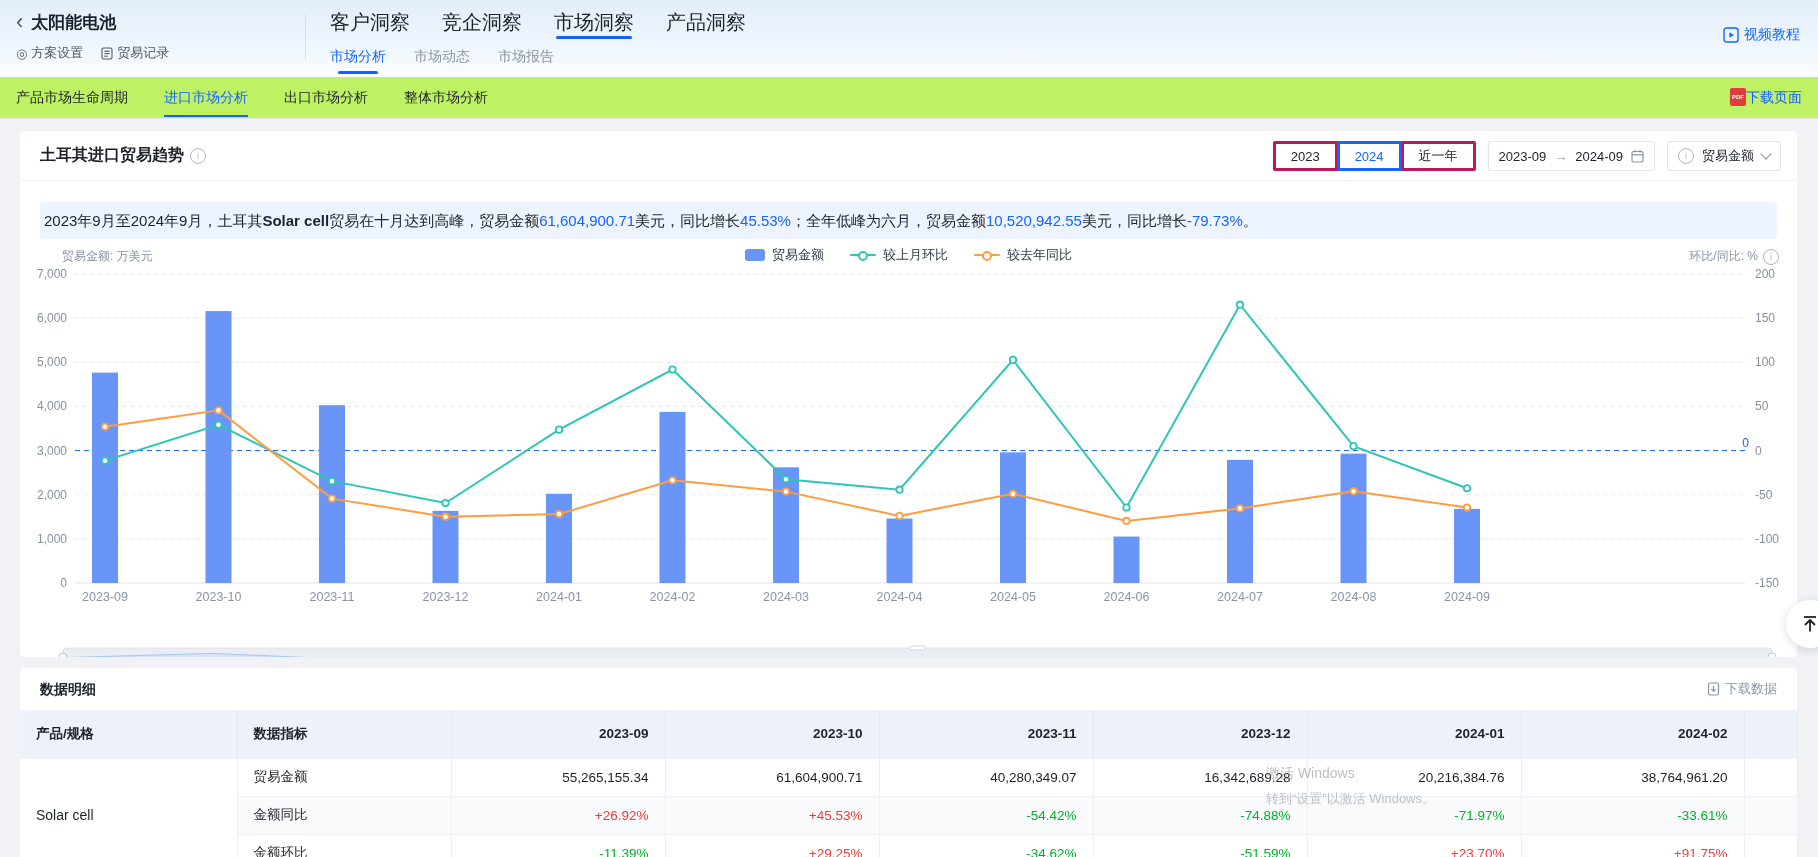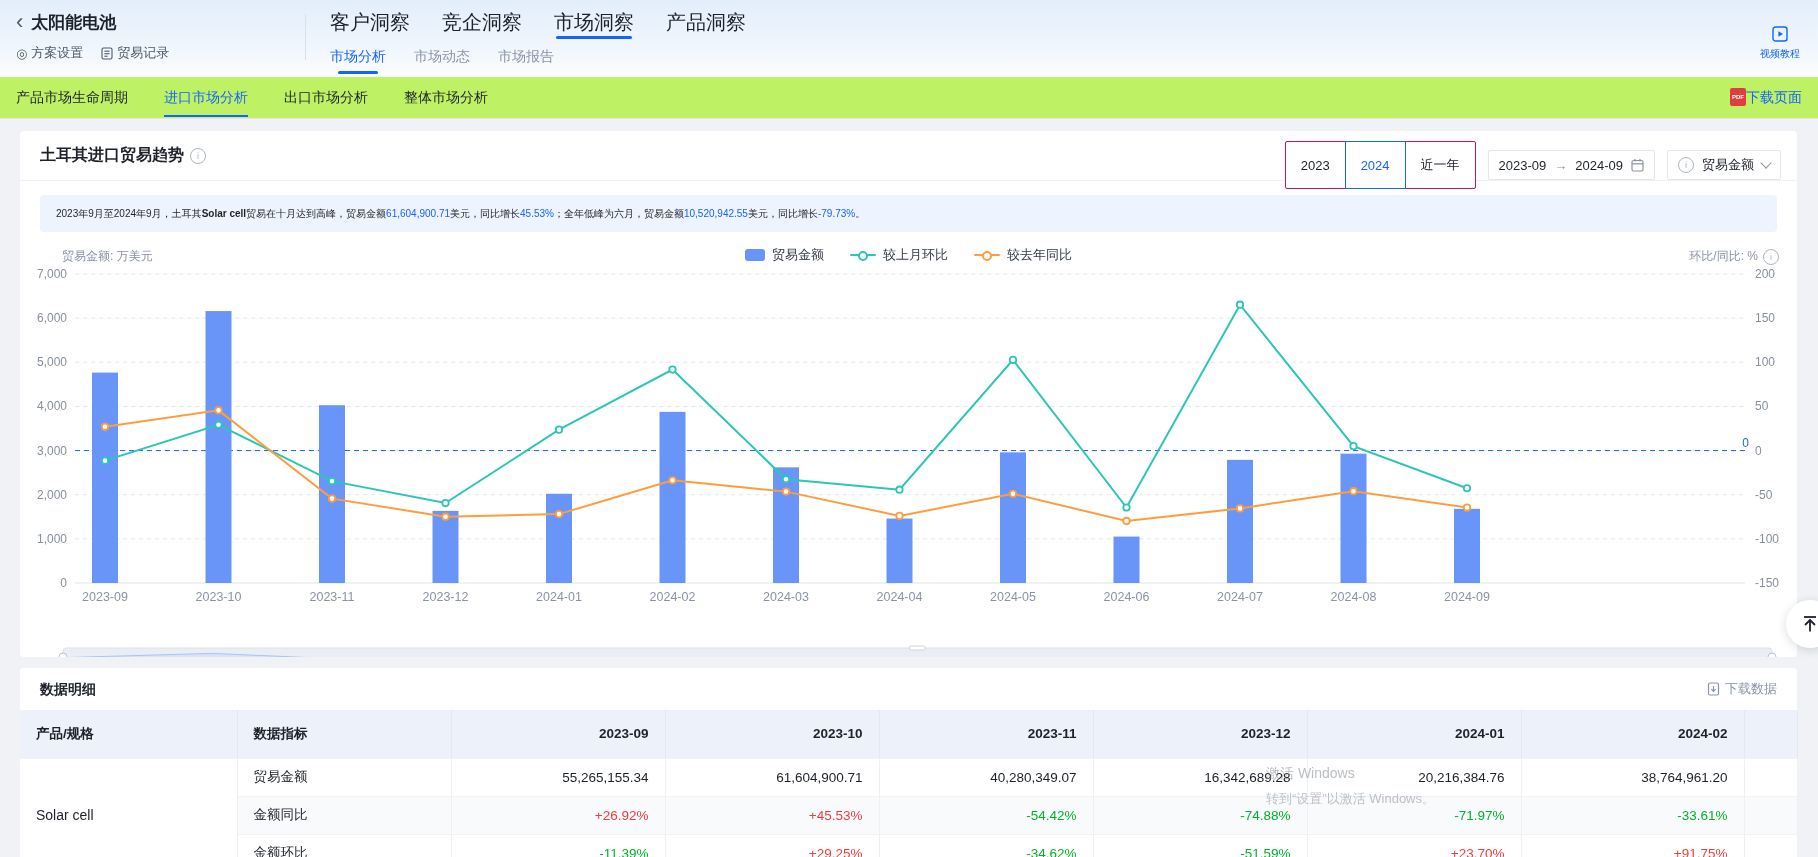--- a/index.html
+++ b/index.html
@@ -18,52 +18,52 @@
   .vdiv{position:absolute;left:305px;top:14px;width:1px;height:46px;background:#d9e0ea;}
   .main-tabs{position:absolute;left:330px;top:8px;display:flex;gap:32px;}
   .mtab{position:relative;font-size:20px;color:#1d2129;line-height:28px;cursor:pointer;}
   .mtab.active{font-weight:400;}
   .mtab.active::after{content:'';position:absolute;left:2px;right:2px;bottom:-3px;height:3px;border-radius:2px;background:#1664ff;}
   .sub-tabs{position:absolute;left:330px;top:44px;display:flex;gap:28px;}
   .stab{position:relative;font-size:14px;color:#8a93a6;line-height:24px;cursor:pointer;}
   .stab.active{color:#1664ff;}
   .stab.active::after{content:'';position:absolute;left:8px;right:8px;bottom:-6px;height:3px;border-radius:2px;background:#1664ff;}
   .video-link{position:absolute;right:18px;top:26px;display:flex;align-items:center;gap:5px;
-    color:#1664ff;font-size:10px;cursor:pointer;flex-direction:column;}
+    color:#1664ff;font-size:14px;cursor:pointer;}
   
   .nav-row{position:absolute;left:0;top:77px;width:1818px;height:41px;background:#bef264;border-bottom:1px solid #e5e6eb;}
   .nav-tabs{position:absolute;left:16px;top:0;display:flex;gap:36px;}
   .ntab{position:relative;font-size:14px;color:#1d2129;line-height:40px;cursor:pointer;}
   .ntab.active{color:#1664ff;}
   .ntab.active::after{content:'';position:absolute;left:0;right:0;bottom:0;height:2px;background:#1664ff;}
   .pdf-link{position:absolute;right:16px;top:0;display:flex;align-items:center;color:#1664ff;
     font-size:14px;line-height:40px;cursor:pointer;}
   .pdf-badge{display:inline-flex;align-items:center;justify-content:center;width:16px;height:18px;
     background:#e03e3e;color:#fff;font-size:6px;font-weight:700;border-radius:2px;}
   
   .card{position:absolute;left:20px;width:1777px;background:#fff;border-radius:4px;}
   .card1{top:131px;height:526px;}
   .card1-head{position:relative;height:49px;border-bottom:1px solid #f0f1f4;}
   .card-title{position:absolute;left:20px;top:14px;font-size:16px;font-weight:700;color:#1d2129;display:flex;gap:6px;align-items:center;}
   .info-i{display:inline-flex;align-items:center;justify-content:center;width:14px;height:14px;border:1px solid #aeb6c2;
     border-radius:50%;color:#aeb6c2;font-size:9px;font-style:normal;font-weight:400;}
   .controls{position:absolute;right:16px;top:10px;display:flex;gap:12px;align-items:center;}
   .seg{display:flex;}
-  .seg button{height:48px;padding:0 15px;background:#fff;border:1px solid #be185d;font-size:13px;color:#1d2129;
+  .seg button{height:30px;padding:0 15px;background:#fff;border:3px solid #be185d;font-size:13px;color:#1d2129;
     cursor:pointer;margin-left:-1px;font-family:inherit;}
   .seg button:first-child{margin-left:0;border-radius:2px 0 0 2px;}
   .seg button:last-child{border-radius:0 2px 2px 0;}
   .seg button.active{color:#1664ff;border-color:#1664ff;position:relative;z-index:2;}
   .datebox,.select{height:30px;box-sizing:border-box;border:1px solid #e5e6eb;border-radius:2px;background:#fff;
     display:flex;align-items:center;gap:8px;padding:0 10px;font-size:13px;color:#1d2129;cursor:pointer;}
   .dim{color:#8a93a6;}
   .chev{width:7px;height:7px;border-right:1.5px solid #8a93a6;border-bottom:1.5px solid #8a93a6;
     transform:rotate(45deg);margin-top:-4px;}
-  .summary{position:absolute;left:20px;right:20px;top:64px;height:37px;background:#edf4ff;border-radius:4px;
-    font-size:10px;line-height:37px;padding:0 16px;white-space:nowrap;overflow:hidden;}
+  .summary{position:absolute;left:20px;right:20px;top:71px;height:37px;background:#edf4ff;border-radius:4px;
+    font-size:15px;line-height:37px;padding:0 4px;white-space:nowrap;overflow:hidden;}
   .summary .blue{color:#1664ff;}
   .summary b{font-weight:700;}
   .unit-left{position:absolute;left:42px;top:117px;font-size:12px;color:#8a93a6;}
   .unit-right{position:absolute;right:18px;top:117px;font-size:12px;color:#8a93a6;display:flex;gap:5px;align-items:center;}
   .legend{position:absolute;left:0;top:115px;width:100%;display:flex;justify-content:center;gap:26px;align-items:center;}
   .leg-item{display:flex;align-items:center;gap:7px;font-size:13px;color:#333b46;cursor:pointer;}
   .leg-bar{width:20px;height:12px;border-radius:3px;}
   .leg-line{position:relative;width:26px;height:8px;}
   .leg-line .ln{position:absolute;left:0;right:0;top:3px;height:2px;border-radius:1px;}
   .leg-line .cr{position:absolute;left:8px;top:0;width:6px;height:6px;border-radius:50%;background:#fff;border-width:2px;border-style:solid;}

